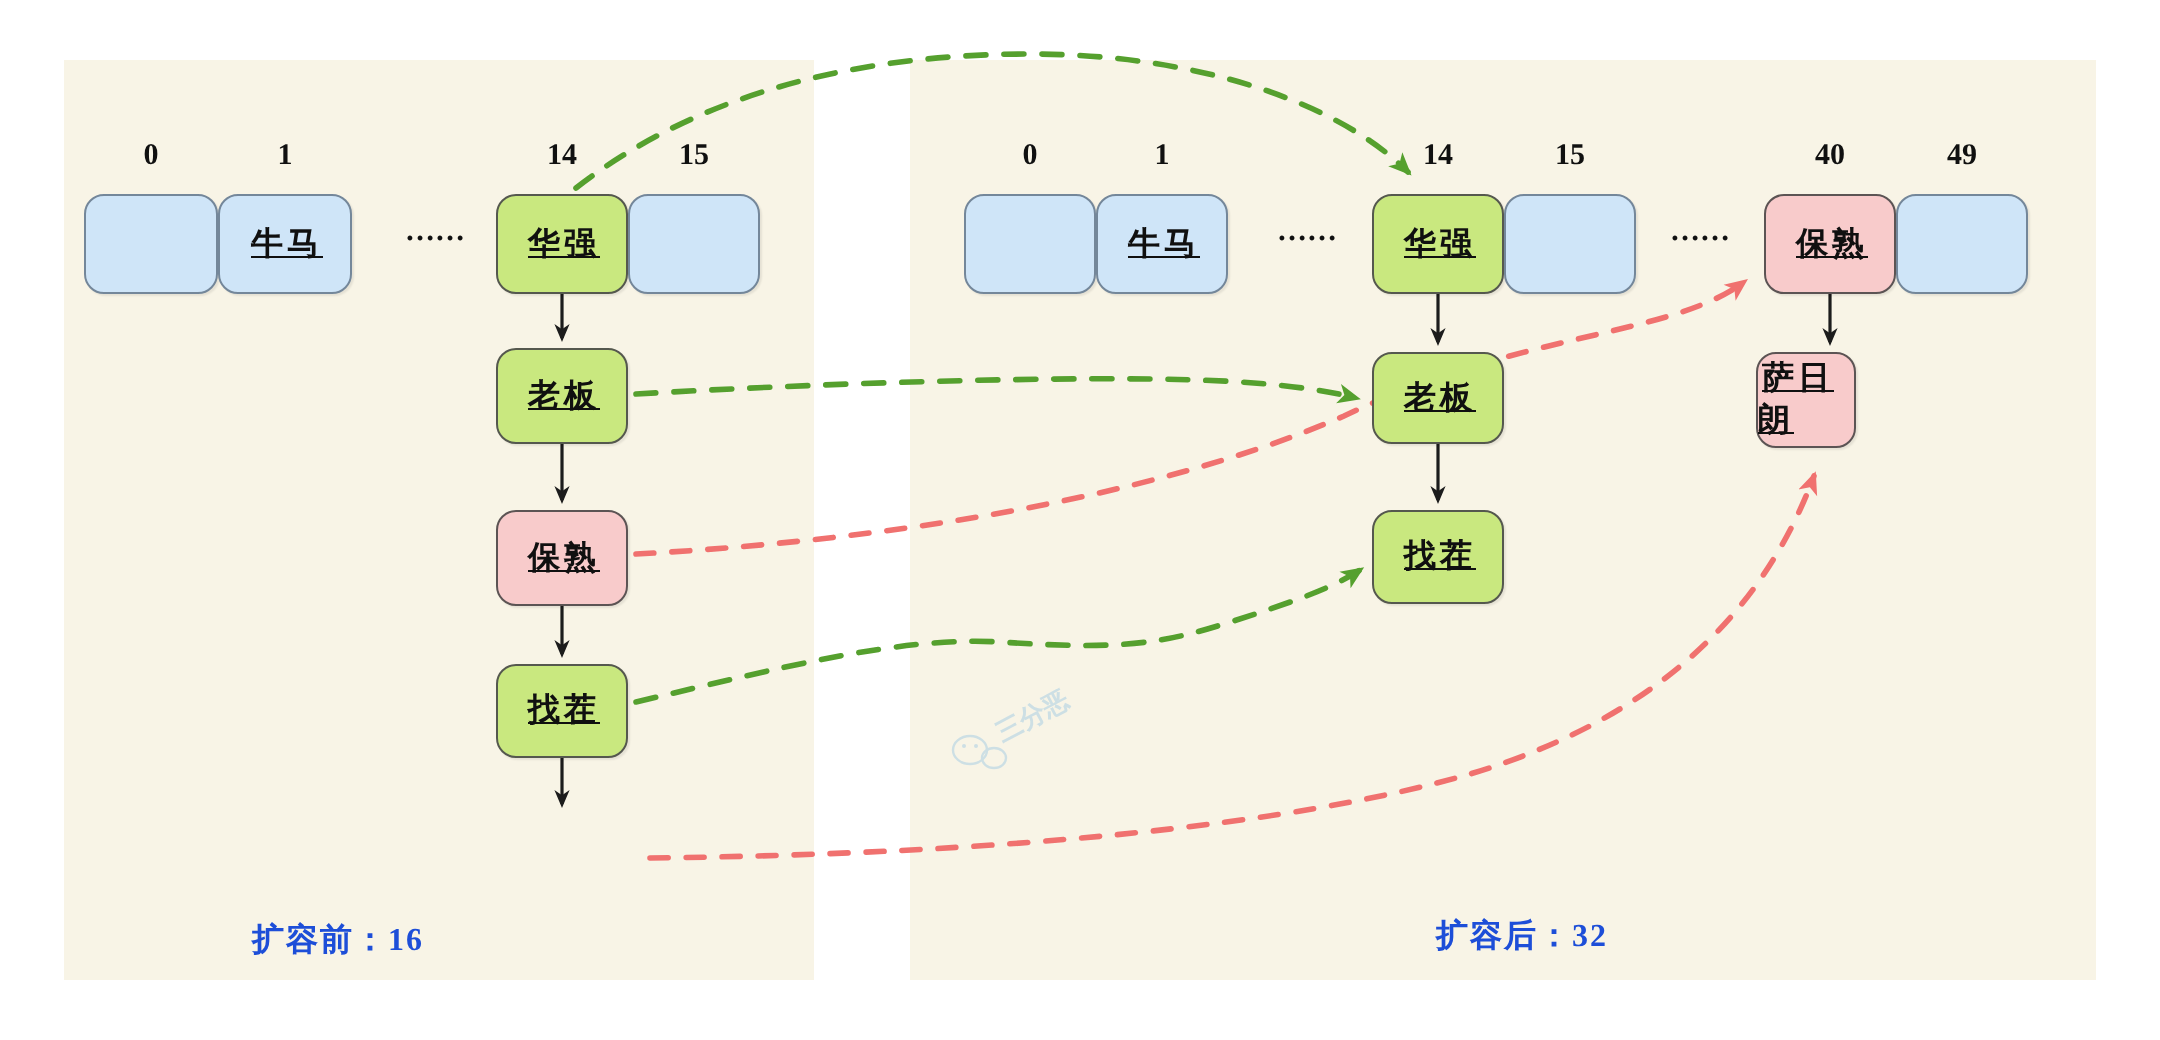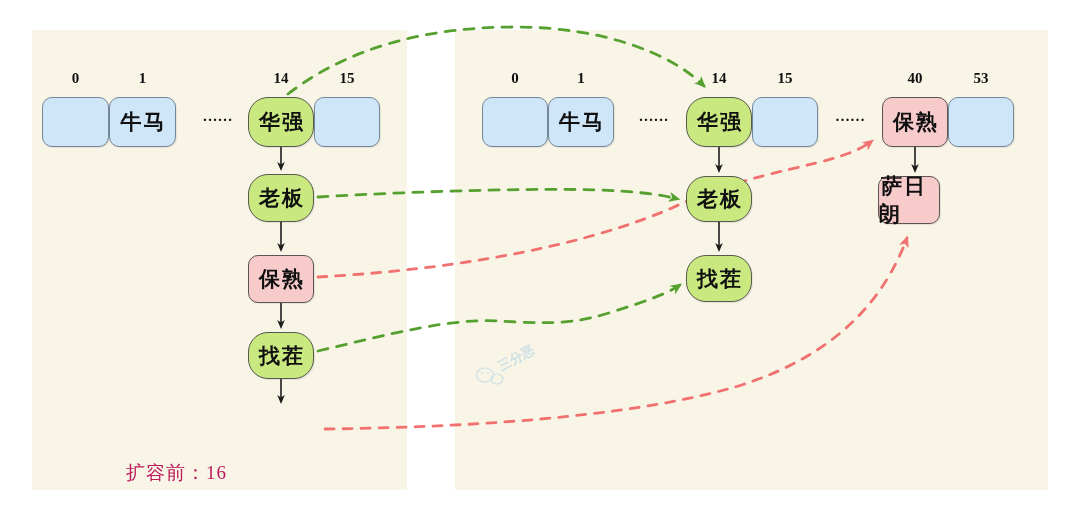--- a/index.html
+++ b/index.html
@@ -9,38 +9,39 @@
     font-family:"Liberation Serif","DejaVu Serif",serif;
   }
   .panel { position:absolute; top:30px; height:460px; background:var(--panel_bg,#f8f4e6); z-index:0; }
   .panel-before { left:32px;  width:375px; }
   .panel-after  { left:455px; width:593px; }
   .overlay { position:absolute; left:0; top:0; z-index:1; }
   .box {
     position:absolute; z-index:2; box-sizing:border-box;
     border-radius:10px; border:1.6px solid #555;
     display:flex; align-items:center; justify-content:center;
-    font-size:21px; font-weight:bold; color:var(--text_color,#111);
+    font-size:16px; font-weight:bold; color:var(--text_color,#111);
     letter-spacing:2px; text-indent:2px;
     box-shadow:1px 1px 1px rgba(0,0,0,0.08);
+    text-decoration:underline;
   }
   .box.blue  { background:var(--bucket_blue);  border-color:var(--bucket_blue_border); }
-  .box.green { background:var(--node_green);   border-color:var(--node_green_border);border-radius:20px; }
+  .box.green { background:var(--node_green);   border-color:var(--node_green_border); }
   .box.pink  { background:var(--node_pink);    border-color:var(--node_pink_border); }
   .idx {
     position:absolute; z-index:2; top:68px; height:20px; line-height:20px;
     text-align:center; font-size:15px; font-weight:bold; color:var(--text_color,#111);
   }
   .dots {
     position:absolute; z-index:2; text-align:center;
     font-size:15px; font-weight:bold; color:var(--text_color,#111);
   }
   .caption {
-    position:absolute; z-index:2; font-size:19px; font-weight:normal;
-    color:#be185d; letter-spacing:1px;
+    position:absolute; z-index:2; font-size:16px; font-weight:bold;
+    color:#1d4ed8; letter-spacing:1px;
   }
   .ln-black { stroke:var(--arrow_black,#1c1c1c); stroke-width:1.6; fill:none; }
   .ln-green { stroke:var(--arrow_green,#5ba136); stroke-width:2.8; fill:none;
               stroke-dasharray:10 9; stroke-linecap:round; }
   .ln-red   { stroke:var(--arrow_red,#f0716f);   stroke-width:2.8; fill:none;
               stroke-dasharray:9 9;  stroke-linecap:round; }
   .mkf-black { fill:var(--arrow_black,#1c1c1c); }
   .mkf-green { fill:var(--arrow_green,#5ba136); }
   .mkf-red   { fill:var(--arrow_red,#f0716f); }
   .wm-text { fill:var(--watermark_color,#aacfe4); font-size:13px; font-weight:bold;
@@ -109,29 +110,30 @@
   <div class="box pink" style="left:248px;top:255px;width:66px;height:48px">保熟</div>
   <div class="box green" style="left:248px;top:332px;width:66px;height:47px">找茬</div>
 
   <div class="caption" style="left:126px;top:460px">扩容前：16</div>
 
   <div class="idx" style="left:482px;width:66px">0</div>
   <div class="idx" style="left:548px;width:66px">1</div>
   <div class="idx" style="left:686px;width:66px">14</div>
   <div class="idx" style="left:752px;width:66px">15</div>
   <div class="idx" style="left:882px;width:66px">40</div>
-  <div class="idx" style="left:948px;width:66px">53</div>
+  <div class="idx" style="left:948px;width:66px">49</div>
 
   <div class="box blue" style="left:482px;top:97px;width:66px;height:50px"></div>
   <div class="box blue" style="left:548px;top:97px;width:66px;height:50px">牛马</div>
   <div class="dots" style="left:626px;top:108px;width:55px">……</div>
   <div class="box green" style="left:686px;top:97px;width:66px;height:50px">华强</div>
   <div class="box blue" style="left:752px;top:97px;width:66px;height:50px"></div>
   <div class="dots" style="left:824px;top:108px;width:52px">……</div>
   <div class="box pink" style="left:882px;top:97px;width:66px;height:50px">保熟</div>
   <div class="box blue" style="left:948px;top:97px;width:66px;height:50px"></div>
 
   <div class="box green" style="left:686px;top:176px;width:66px;height:46px">老板</div>
   <div class="box green" style="left:686px;top:255px;width:66px;height:47px">找茬</div>
-  <div class="box pink" style="left:878px;top:176px;width:62px;height:48px">萨日朗</div>
+  <div class="box pink" style="left:878px;top:176px;width:50px;height:48px">萨日朗</div>
 
+  <div class="caption" style="left:718px;top:458px">扩容后：32</div>
 
 </div>
 
 </body></html>

